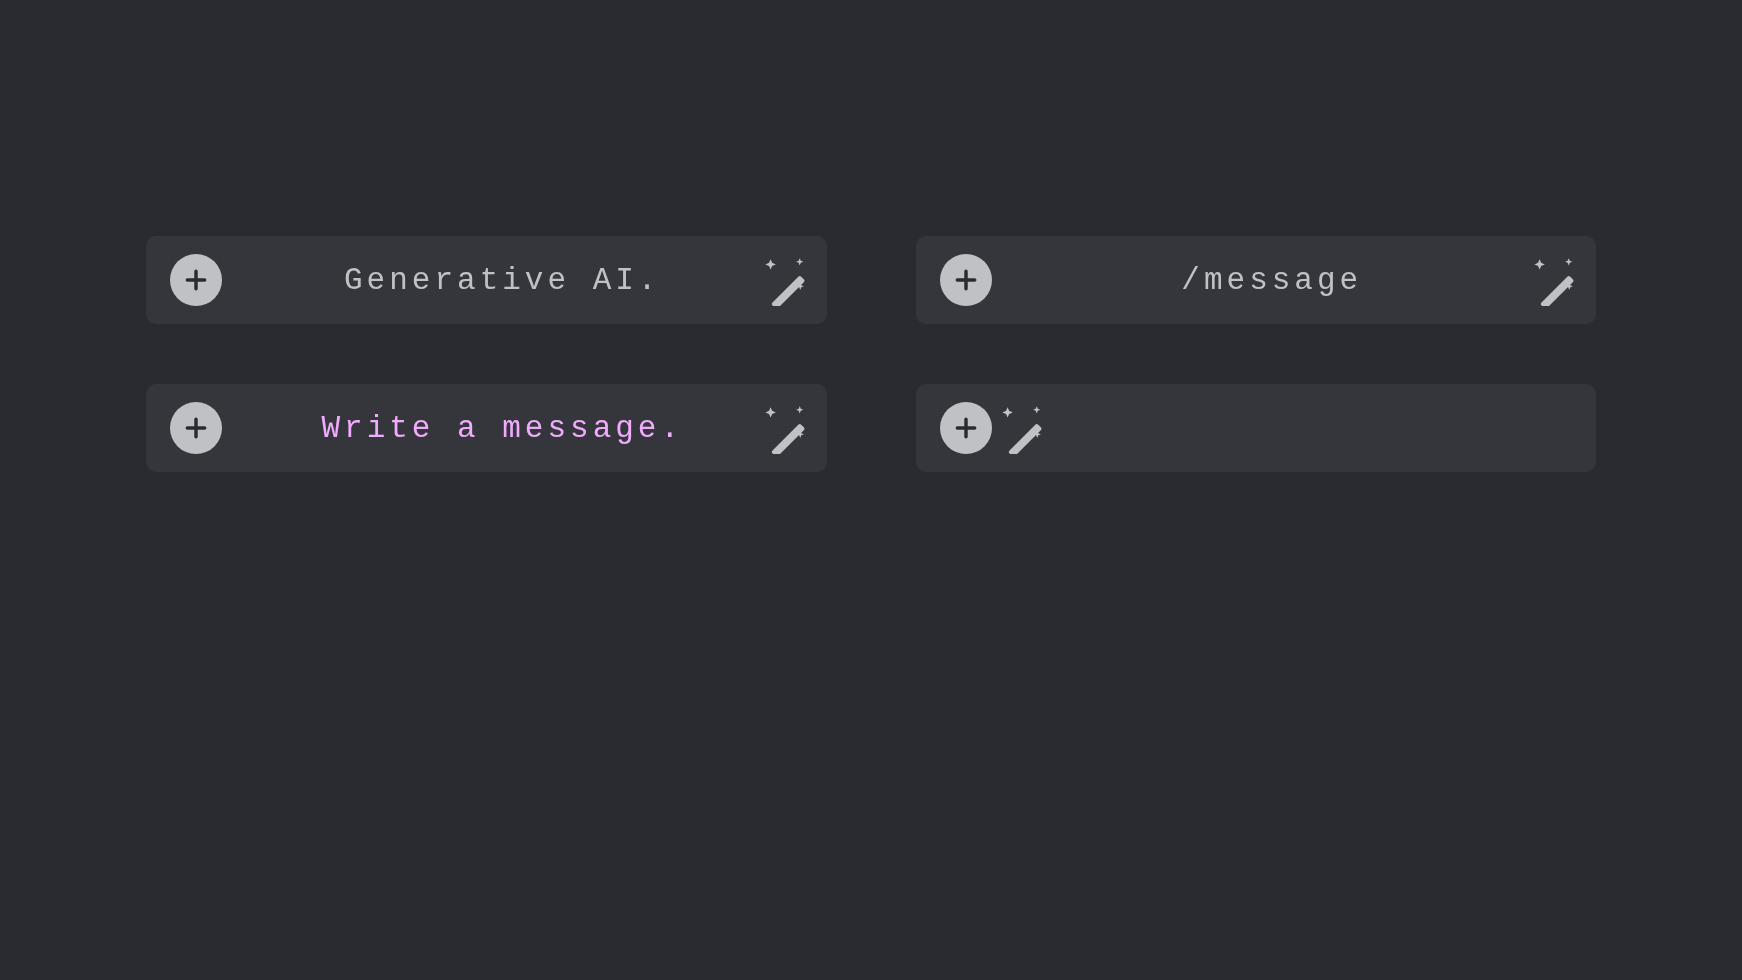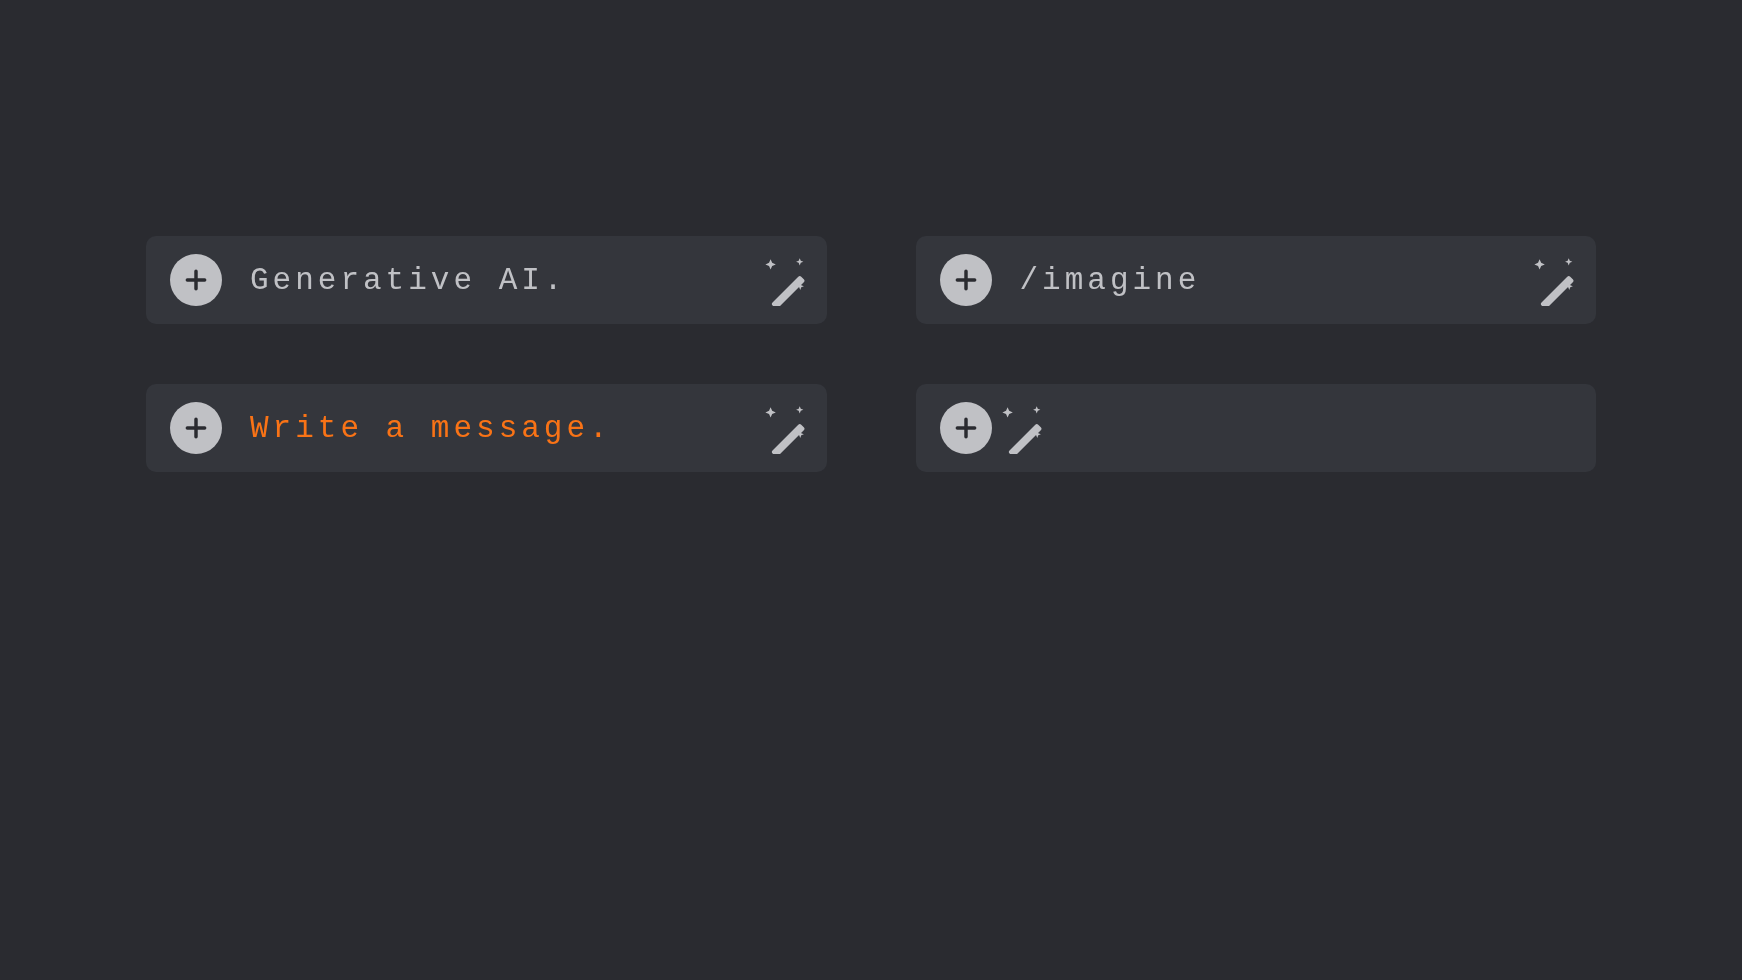--- a/index.html
+++ b/index.html
@@ -56,20 +56,21 @@
     .main-input .wand {
       width: 110px;
       height: 110px;
       flex-shrink: 0;
       cursor: pointer;
     }
     .row {
       display: flex;
       gap: 89px;
       margin-bottom: 60px;
+      text-align: center;
     }
     .small-input {
       flex: 1;
       height: 88px;
       background-color: #34363c;
       border-radius: 10px;
       display: flex;
       align-items: center;
       padding: 0 20px 0 24px;
     }
@@ -90,21 +91,21 @@
     }
     .small-input .text {
       flex: 1;
       color: #c0c1c5;
       font-size: 31px;
       letter-spacing: 4px;
       margin-left: 28px;
       font-weight: 500;
     }
     .small-input .text.placeholder {
-      color: #f97316;
+      color: #f0abfc;
     }
     .small-input .wand {
       width: 52px;
       height: 52px;
       flex-shrink: 0;
       cursor: pointer;
     }
   </style>
 </head>
 <body>
@@ -128,21 +129,21 @@
         </svg>
       </div>
     </div>
 
     <div class="small-input">
       <div class="plus-btn">
         <svg viewBox="0 0 24 24">
           <path d="M12 4 L12 20 M4 12 L20 12" stroke="#2a2b30" stroke-width="3.2" stroke-linecap="round" fill="none"></path>
         </svg>
       </div>
-      <div class="text">/imagine</div>
+      <div class="text">/message</div>
       <div class="wand">
         <svg viewBox="0 0 100 100">
           <rect x="11" y="72" width="78" height="15" rx="4" fill="#c0c1c5" transform="rotate(-45 50 60)"></rect>
           <path d="M30 10 L33 17 L40 20 L33 23 L30 30 L27 23 L20 20 L27 17 Z" fill="#c0c1c5"></path>
           <path d="M86 8 L88 13 L93 15 L88 17 L86 22 L84 17 L79 15 L84 13 Z" fill="#c0c1c5"></path>
           <path d="M87 55 L89 60 L94 62 L89 64 L87 69 L85 64 L80 62 L85 60 Z" fill="#c0c1c5"></path>
         </svg>
       </div>
     </div>
   </div>

